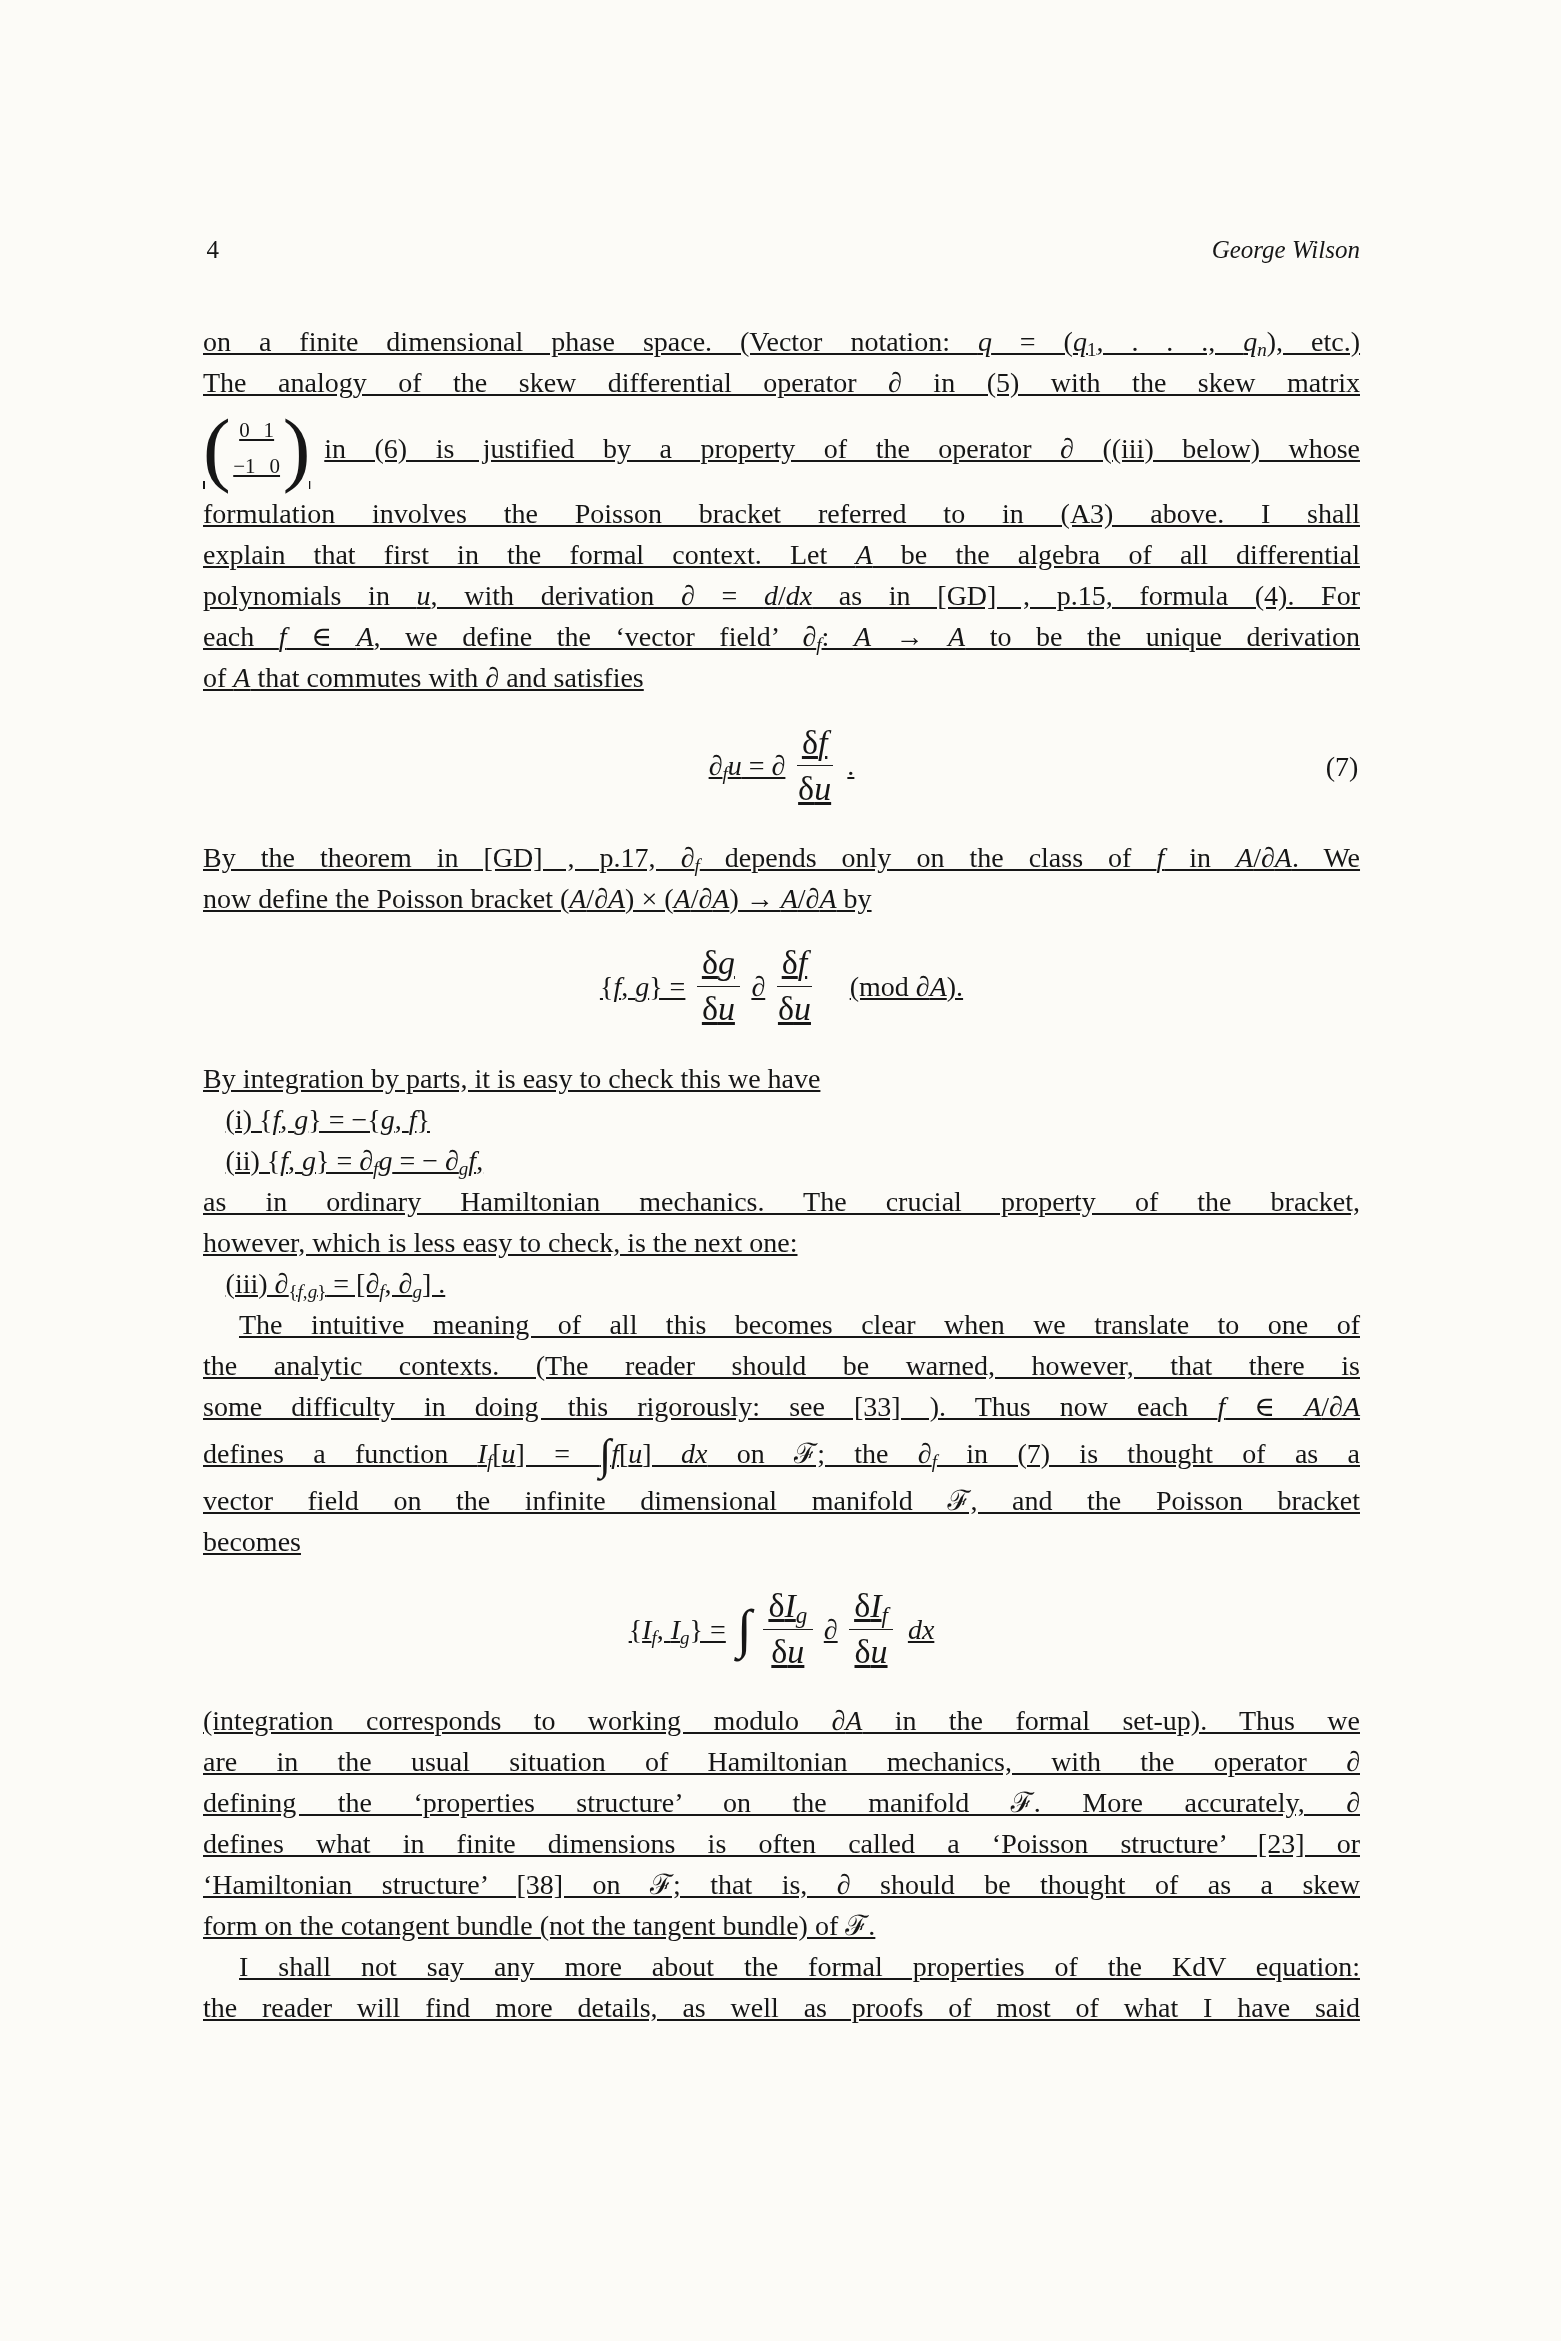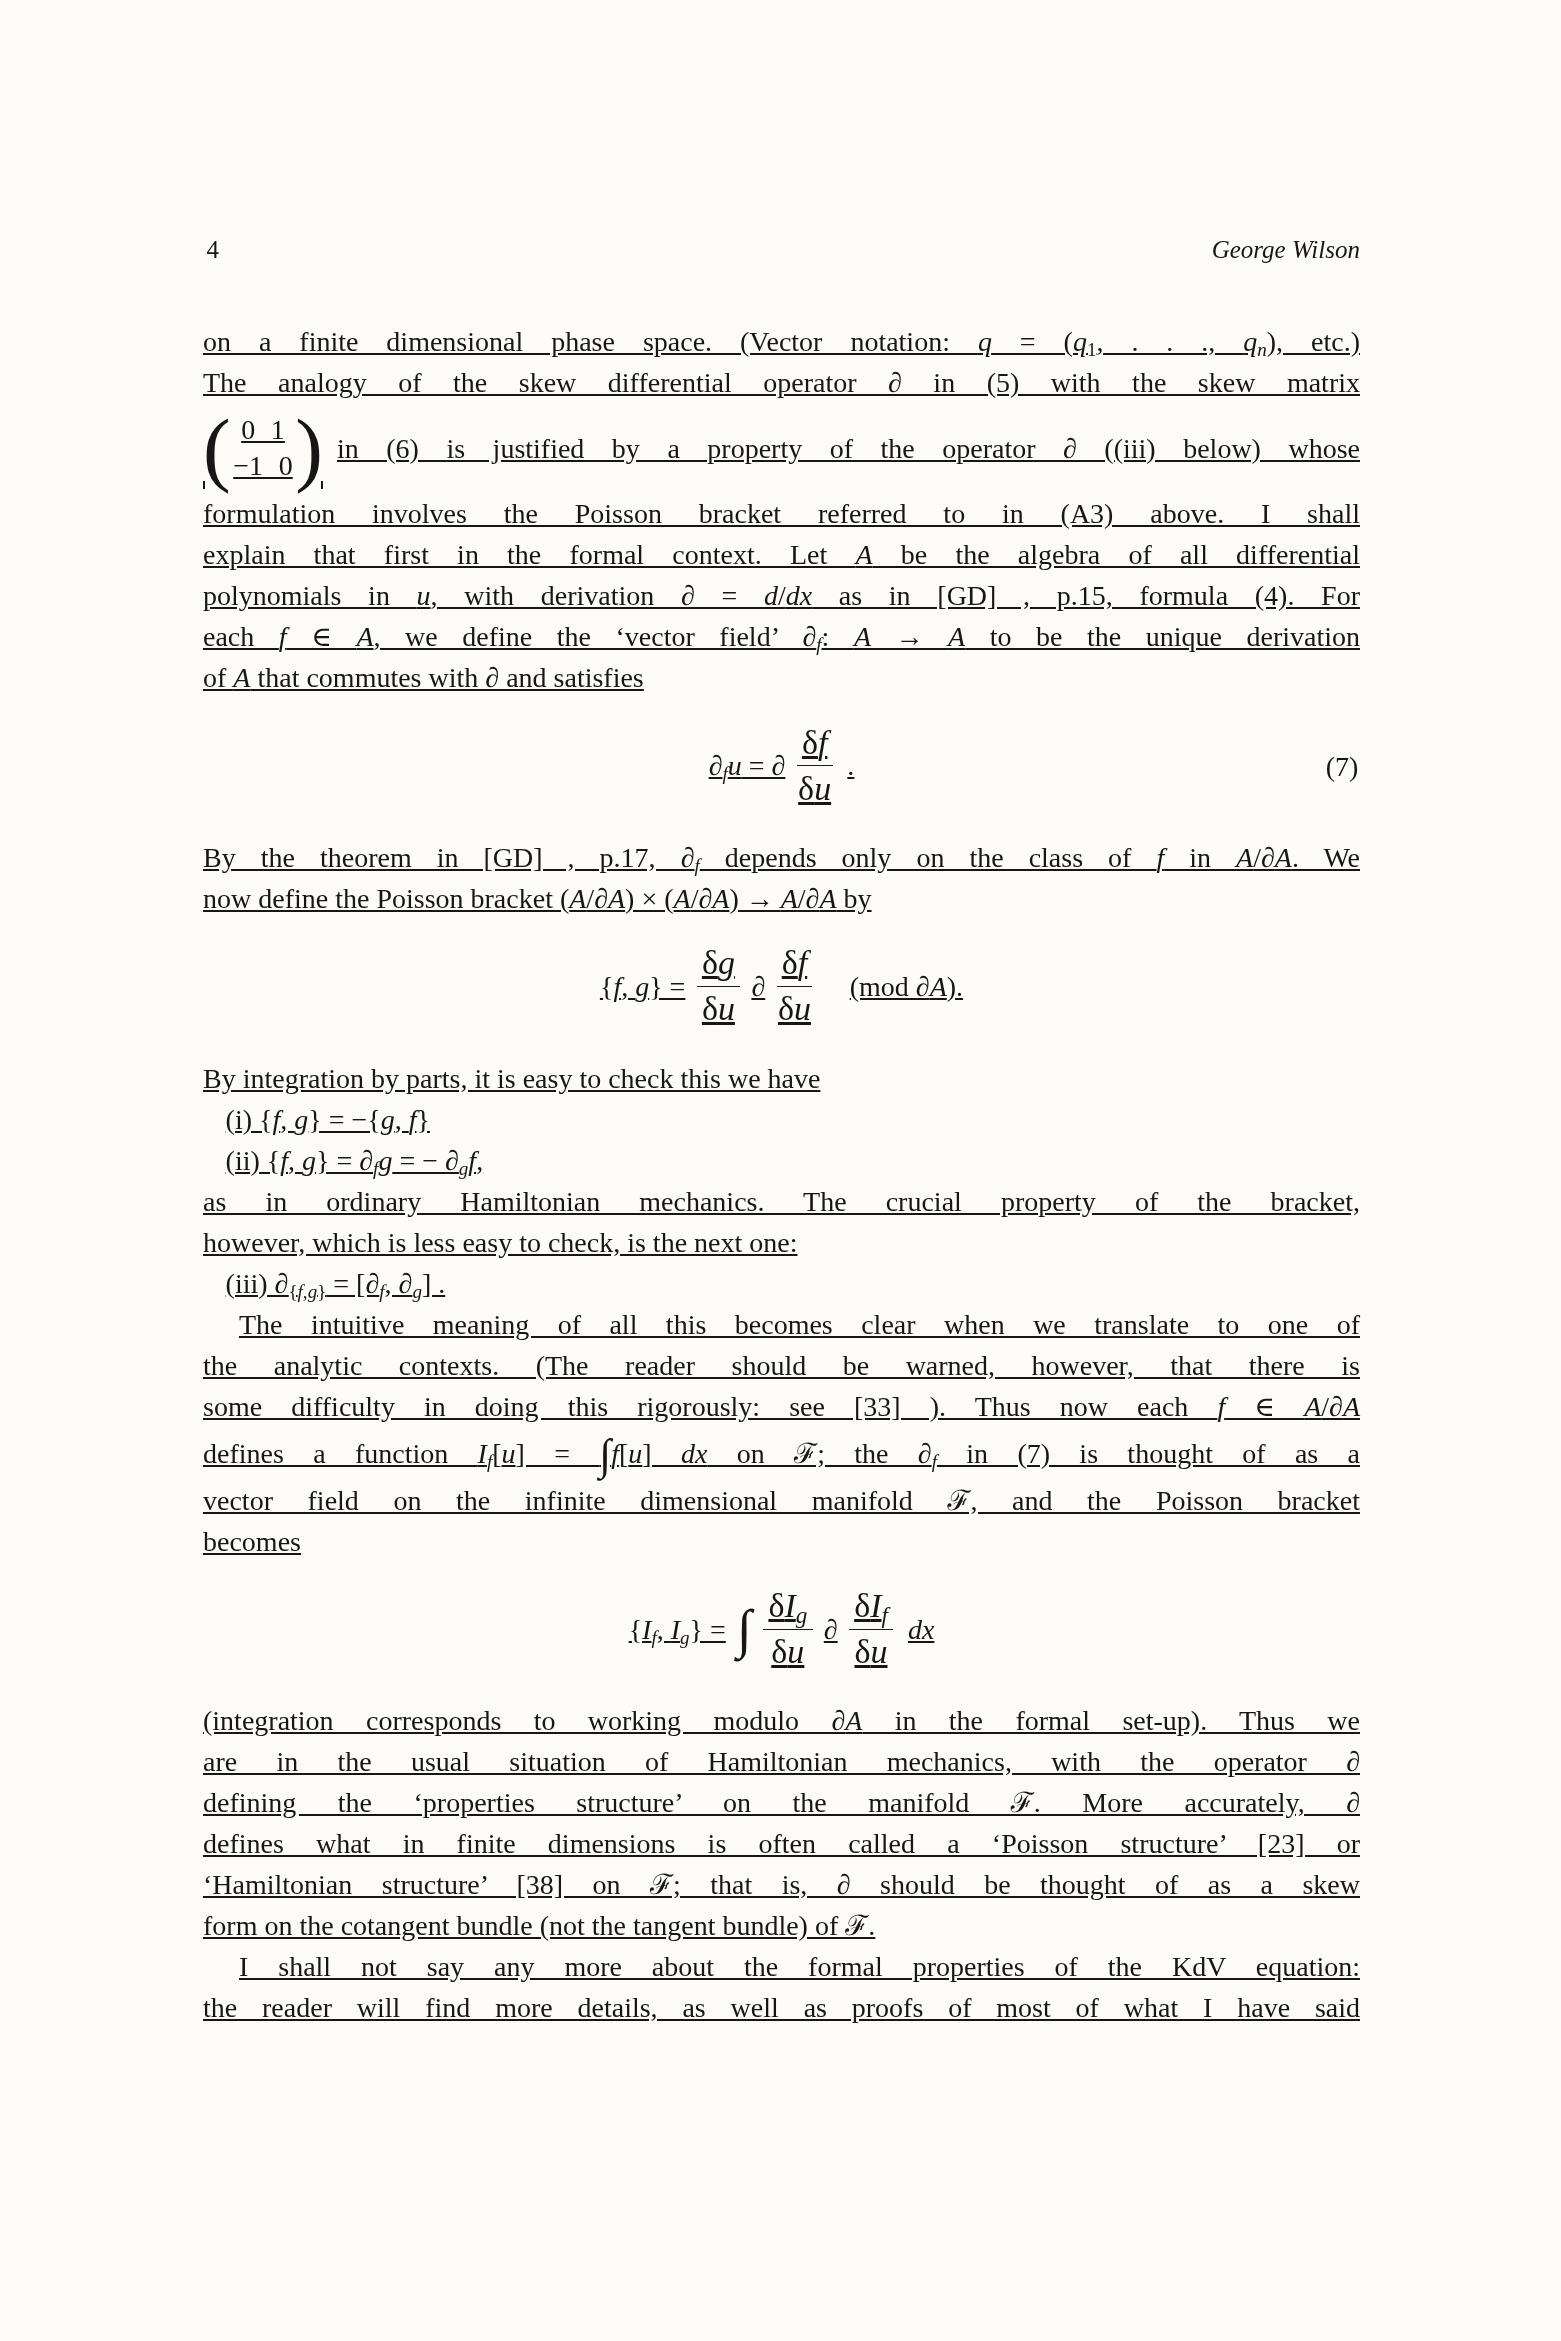--- a/index.html
+++ b/index.html
@@ -26,21 +26,21 @@
 
   i { font-style:italic; }
   sub { font-size:0.68em; vertical-align:-0.28em; line-height:0; }
   big { font-size:1.55em; line-height:0; vertical-align:-0.14em; }
 
   
   .matrix-line { display:flex; align-items:center; min-height:87px; margin:1.7px 0; }
   .matrix { display:inline-flex; align-items:center; margin-right:14px; flex:0 0 auto; }
   .paren { font-size:83px; line-height:0.78; font-weight:300; }
   .cells { display:inline-flex; flex-direction:column; align-items:center; padding:0 2.6px;
-           font-size:28px; line-height:36px; }
+           font-size:21px; line-height:36px; }
   .mrow { white-space:pre; word-spacing:8.7px; }
   .mtext { flex:1 1 auto; }
 
   
   .eq { position:relative; display:flex; align-items:center; justify-content:center;
         min-height:97px; margin:19px 0 22.6px; }
   .eq-inner { display:inline-flex; align-items:center; gap:11.3px; font-size:28px;text-align:right; }
   .frac { display:inline-flex; flex-direction:column; align-items:center;
           font-size:34px; line-height:1.12; }
   .frac .num { padding:0 5.2px 3.5px; border-bottom:1.7px solid #1d1d1d; }

